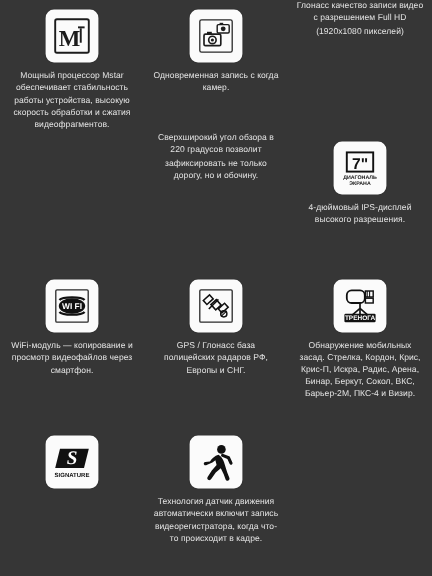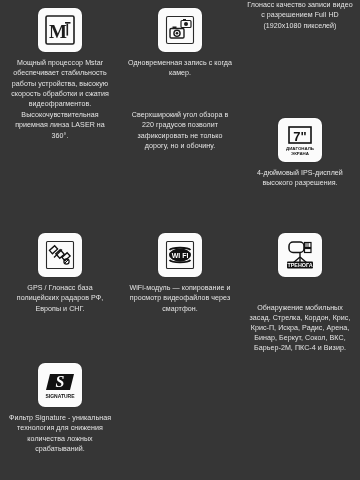--- a/index.html
+++ b/index.html
@@ -45,21 +45,21 @@
   .icon-tile svg { display: block; }
   .feature-text {
     font-size: 7.1px;
     line-height: 1.45;
     text-align: center;
     color: #e4e4e4;
     letter-spacing: 0.05px;
     max-width: 112px;
   }
   
-  .cell-r3c3 .feature-text { line-height: 1.42; margin-top: 20px; }
+  .cell-r3c3 .feature-text { line-height: 1.42; }
 </style>
 </head>
 <body style="background: rgb(54, 54, 54);">
 
 <div class="feature-grid">
 
   <div class="feature-cell cell-r1c1">
     <div class="icon-tile">
       <svg width="34" height="34" viewBox="0 0 34 34">
         <rect x="3" y="3" width="28" height="28" rx="1.5" fill="none" stroke="#1c1c1c" stroke-width="1.6"></rect>
@@ -87,67 +87,66 @@
       </svg>
     </div>
     <div class="feature-text">Одновременная запись с когда камер.</div>
   </div>
 
   <div class="feature-cell cell-r1c3">
     <div class="feature-text">Глонасс качество записи видео с разрешением Full HD (1920x1080 пикселей)</div>
   </div>
 
   <div class="feature-cell cell-r2c1">
-    <div class="feature-text">Высокочувствительная приемная линза LASER на 360°.</div>
   </div>
 
   <div class="feature-cell cell-r2c2">
     <div class="feature-text">Сверхширокий угол обзора в 220 градусов позволит зафиксировать не только дорогу, но и обочину.</div>
   </div>
 
   <div class="feature-cell cell-r2c3">
     <div class="icon-tile">
       <svg width="34" height="34" viewBox="0 0 34 34">
         <rect x="6" y="4" width="22" height="16" fill="none" stroke="#111" stroke-width="1.6"></rect>
         <text x="17" y="17.5" font-family="Liberation Sans, sans-serif" font-size="13" font-weight="bold" fill="#111" text-anchor="middle">7"</text>
         <text x="17" y="26.5" font-family="Liberation Sans, sans-serif" font-size="4.4" font-weight="bold" fill="#111" text-anchor="middle">ДИАГОНАЛЬ</text>
         <text x="17" y="31.5" font-family="Liberation Sans, sans-serif" font-size="4.4" font-weight="bold" fill="#111" text-anchor="middle">ЭКРАНА</text>
       </svg>
     </div>
     <div class="feature-text">4-дюймовый IPS-дисплей высокого разрешения.</div>
   </div>
 
+  <div class="feature-cell cell-r3c2">
+    <div class="icon-tile">
+      <svg width="34" height="34" viewBox="0 0 34 34">
+        <rect x="3.5" y="3.5" width="27" height="27" rx="1" fill="none" stroke="#2a2a2a" stroke-width="1.1"></rect>
+        <ellipse cx="17" cy="17" rx="11" ry="6.4" fill="#111"></ellipse>
+        <path d="M6.5 12 C9 9, 25 9, 27.5 12" fill="none" stroke="#111" stroke-width="1.8"></path>
+        <path d="M6.5 22 C9 25, 25 25, 27.5 22" fill="none" stroke="#111" stroke-width="1.8"></path>
+        <text x="17" y="19.6" font-family="Liberation Sans, sans-serif" font-size="7" font-weight="bold" fill="#fff" text-anchor="middle">WI FI</text>
+      </svg>
+    </div>
+    <div class="feature-text">WiFi-модуль — копирование и просмотр видеофайлов через смартфон.</div>
+  </div>
+
   <div class="feature-cell cell-r3c1">
     <div class="icon-tile">
       <svg width="34" height="34" viewBox="0 0 34 34">
         <rect x="3.5" y="3.5" width="27" height="27" rx="1" fill="none" stroke="#2a2a2a" stroke-width="1.1"></rect>
         <g stroke="#111" stroke-width="1.3" fill="none">
           <rect x="7" y="9.5" width="7" height="4.5" transform="rotate(-42 10.5 11.7)"></rect>
           <rect x="19.5" y="16.5" width="7" height="4.5" transform="rotate(-42 23 18.7)"></rect>
           <rect x="14" y="13" width="6" height="6" transform="rotate(-42 17 16)"></rect>
         </g>
         <line x1="11" y1="19.5" x2="19" y2="11.5" stroke="#111" stroke-width="1.3"></line>
         <circle cx="23.5" cy="23.5" r="2.6" fill="none" stroke="#111" stroke-width="1.2"></circle>
         <path d="M21.5 25.5 L26 21" stroke="#111" stroke-width="1"></path>
       </svg>
     </div>
     <div class="feature-text">GPS / Глонасс база полицейских радаров РФ, Европы и СНГ.</div>
-  </div>
-
-  <div class="feature-cell cell-r3c2">
-    <div class="icon-tile">
-      <svg width="34" height="34" viewBox="0 0 34 34">
-        <rect x="3.5" y="3.5" width="27" height="27" rx="1" fill="none" stroke="#2a2a2a" stroke-width="1.1"></rect>
-        <ellipse cx="17" cy="17" rx="11" ry="6.4" fill="#111"></ellipse>
-        <path d="M6.5 12 C9 9, 25 9, 27.5 12" fill="none" stroke="#111" stroke-width="1.8"></path>
-        <path d="M6.5 22 C9 25, 25 25, 27.5 22" fill="none" stroke="#111" stroke-width="1.8"></path>
-        <text x="17" y="19.6" font-family="Liberation Sans, sans-serif" font-size="7" font-weight="bold" fill="#fff" text-anchor="middle">WI FI</text>
-      </svg>
-    </div>
-    <div class="feature-text">WiFi-модуль — копирование и просмотр видеофайлов через смартфон.</div>
   </div>
 
   <div class="feature-cell cell-r3c3">
     <div class="icon-tile">
       <svg width="34" height="34" viewBox="0 0 34 34">
         <rect x="6" y="4" width="15" height="10.5" rx="4" fill="none" stroke="#111" stroke-width="1.5"></rect>
         <rect x="21.5" y="4.5" width="6.5" height="5" fill="none" stroke="#111" stroke-width="1.2"></rect>
         <line x1="23" y1="4.5" x2="23" y2="9.5" stroke="#111" stroke-width="0.9"></line>
         <line x1="25" y1="4.5" x2="25" y2="9.5" stroke="#111" stroke-width="0.9"></line>
         <rect x="21.5" y="10.5" width="6.5" height="4" fill="none" stroke="#111" stroke-width="1.2"></rect>
@@ -163,18 +162,27 @@
   </div>
 
   <div class="feature-cell cell-r4c1">
     <div class="icon-tile">
       <svg width="34" height="34" viewBox="0 0 34 34">
         <path d="M7 6 L31 6 L27 22 L3 22 Z" fill="#111"></path>
         <text x="17" y="19" font-family="Liberation Serif, serif" font-size="16" font-weight="bold" fill="#fff" text-anchor="middle" font-style="italic">S</text>
         <text x="17" y="29.5" font-family="Liberation Sans, sans-serif" font-size="5" font-weight="bold" fill="#111" text-anchor="middle">SIGNATURE</text>
       </svg>
     </div>
-    <div class="feature-text">Фильтр Signature - уникальная технология для снижения количества ложных срабатываний.</div>
   </div>
 
 
+  <div class="feature-cell cell-r4c3">
+    <div class="icon-tile">
+      <svg width="34" height="34" viewBox="0 0 34 34">
+        <circle cx="21.5" cy="6.5" r="3.6" fill="#111"></circle>
+        <path d="M19 11 C16 12, 13.5 14, 12 16.5 L8 17 C7 17.2, 6.5 18.2, 7 19 C7.4 19.8, 8.4 20 9.2 19.6 L14 17.5 L16.5 15.5 L17.5 19.5 L13.5 24 L10 29.5 C9.4 30.5 9.8 31.6 10.8 32 C11.7 32.3 12.6 32 13 31.2 L16.8 25.8 L21 22.3 L23.5 27.5 L25 31.5 C25.4 32.4 26.4 32.8 27.3 32.4 C28.2 32 28.5 31 28.1 30.1 L26.3 25.5 L24.3 19 C23.7 16.7 22.5 14 20.7 12.2 Z" fill="#111"></path>
+        <path d="M22.5 11.5 L27.5 13.5 L29.5 18" fill="none" stroke="#111" stroke-width="2.6" stroke-linecap="round" stroke-linejoin="round"></path>
+      </svg>
+    </div>
+    <div class="feature-text">Технология датчик движения автоматически включит запись видеорегистратора, когда что-то происходит в кадре.</div>
+  </div>
 
 </div>
 
 </body></html>

